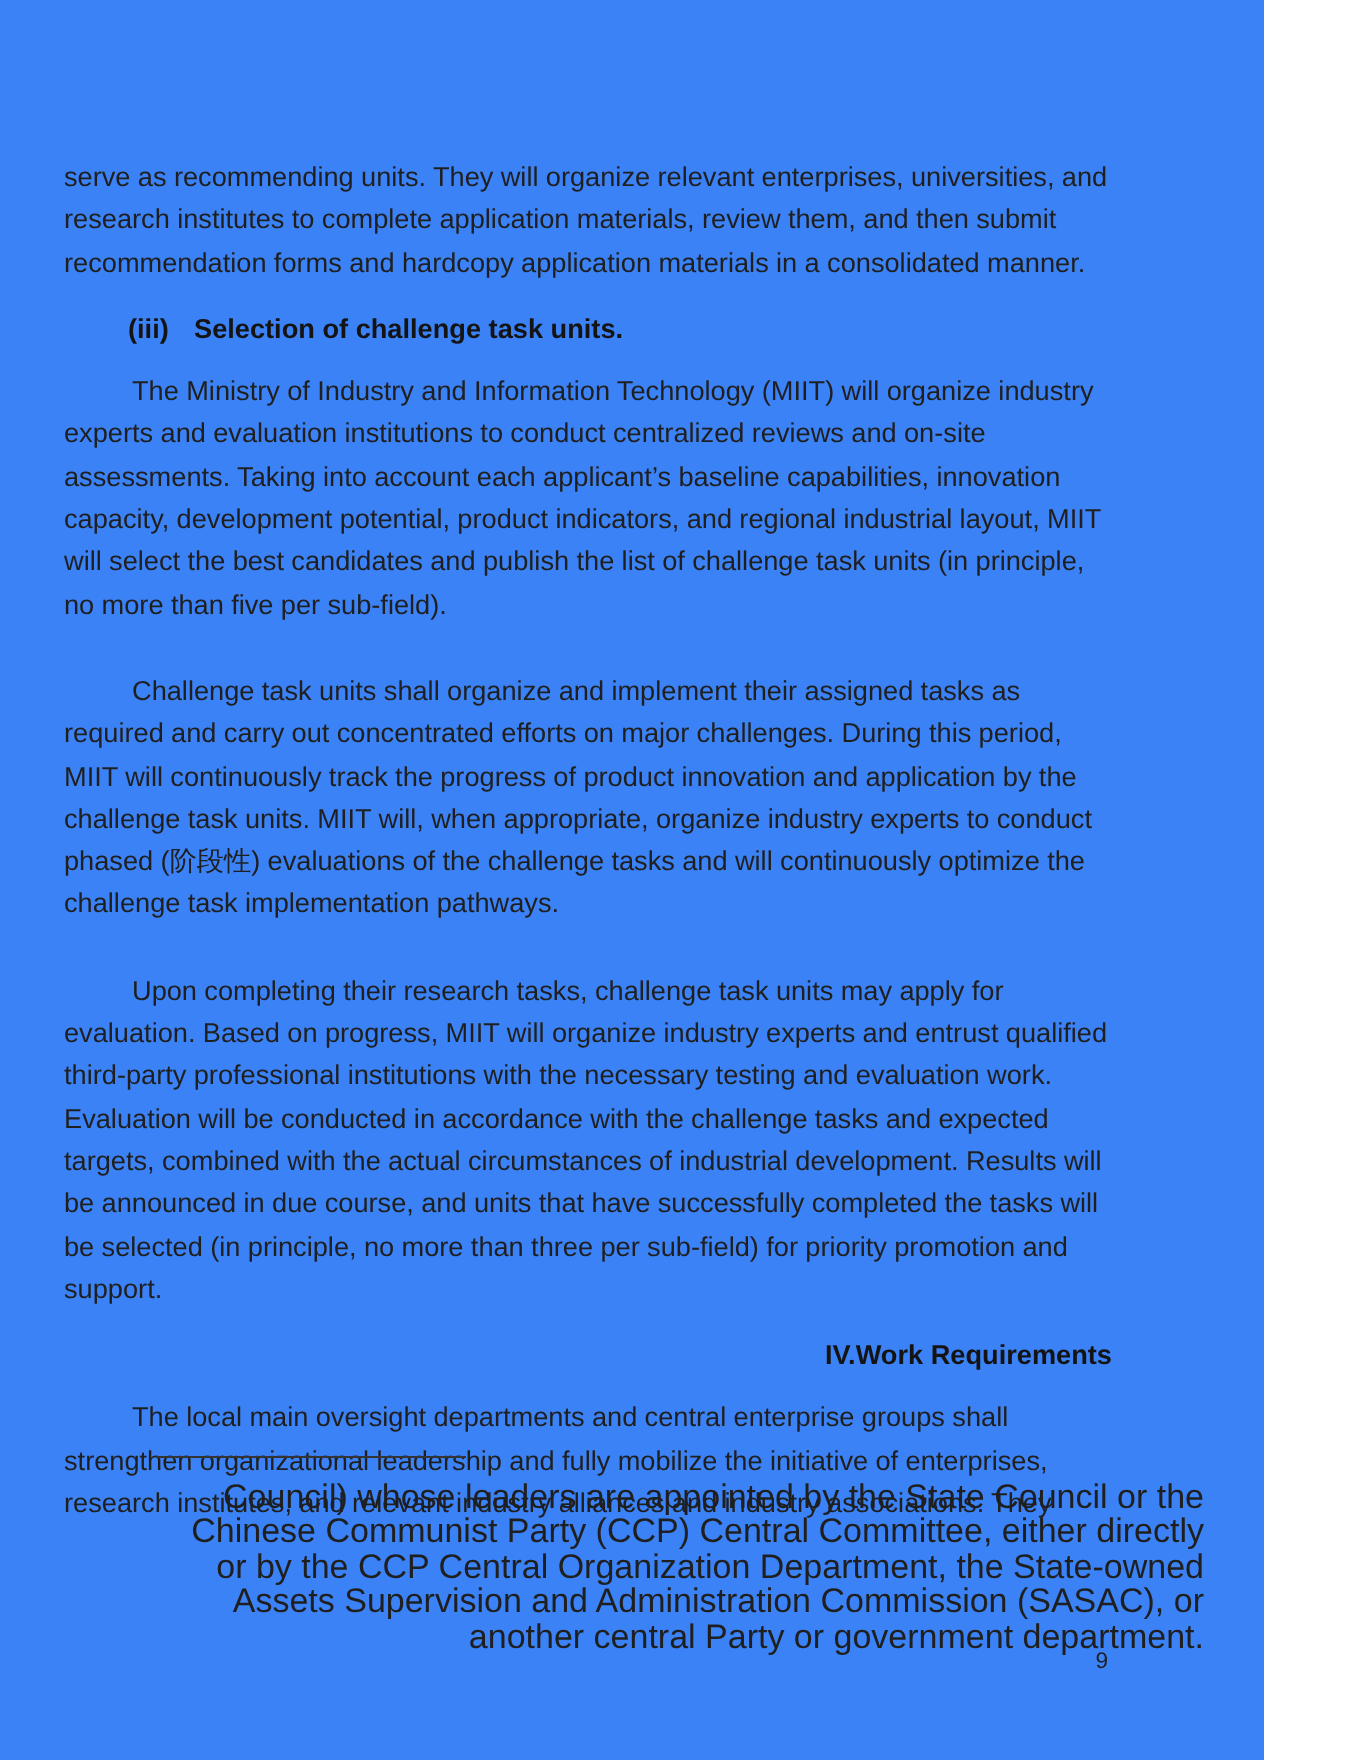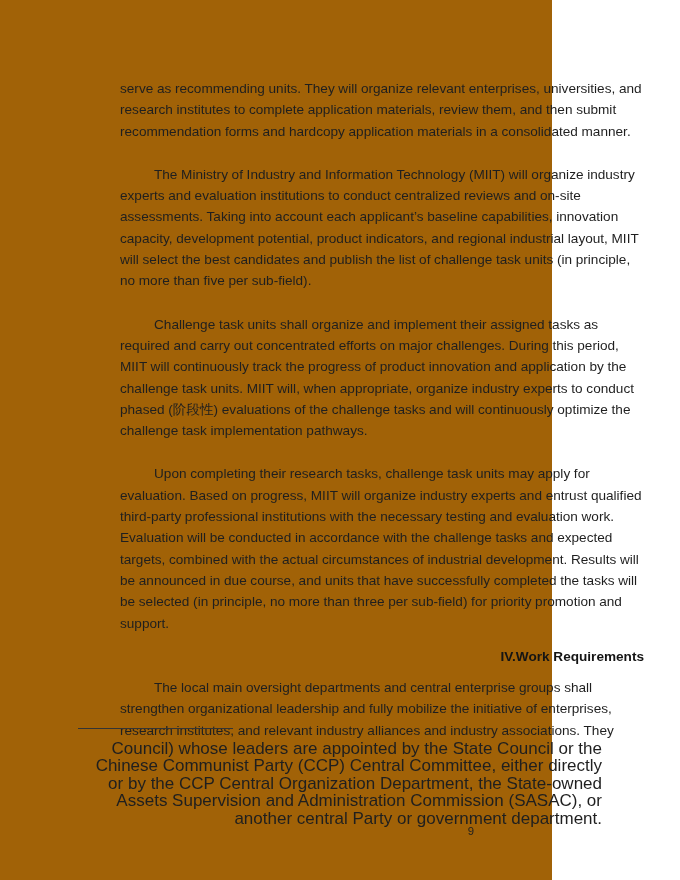--- a/index.html
+++ b/index.html
@@ -11,24 +11,24 @@
     height: 880px;
     background: #ffffff;
     font-family: "Liberation Sans", "DejaVu Sans", sans-serif;
     color: #1f1f1f;
     -webkit-font-smoothing: antialiased;
   }
 
   .page {
     position: relative;
     box-sizing: border-box;
-    width: 552px;
+    width: 632px;
     height: 880px;
-    background: #a16207;
-    padding: 78px 78px 0 120px;
+    background: #3b82f6;
+    padding: 78px 78px 0 32px;
   }
 
   .doc-body {
     width: 524px;
   }
 
   
   .para {
     margin: 0 0 0 0;
     font-size: 13.6px;
@@ -125,20 +125,23 @@
 </head>
 <body>
 
 <div class="page">
   <div class="doc-body">
 
     <p class="para no-indent">serve as recommending units. They will organize relevant enterprises, universities, and research institutes to complete application materials, review them, and then submit recommendation forms and hardcopy application materials in a consolidated manner.</p>
 
     <div class="gap-md"></div>
 
+    <div class="subheading">
+      <span class="marker">(iii)</span><span class="label">Selection of challenge task units.</span>
+    </div>
 
     <div class="gap-sm"></div>
 
     <p class="para">The Ministry of Industry and Information Technology (MIIT) will organize industry experts and evaluation institutions to conduct centralized reviews and on-site assessments. Taking into account each applicant’s baseline capabilities, innovation capacity, development potential, product indicators, and regional industrial layout, MIIT will select the best candidates and publish the list of challenge task units (in principle, no more than five per sub-field).</p>
 
     <div class="gap-md"></div>
 
 
     <div class="gap-sm"></div>
 

